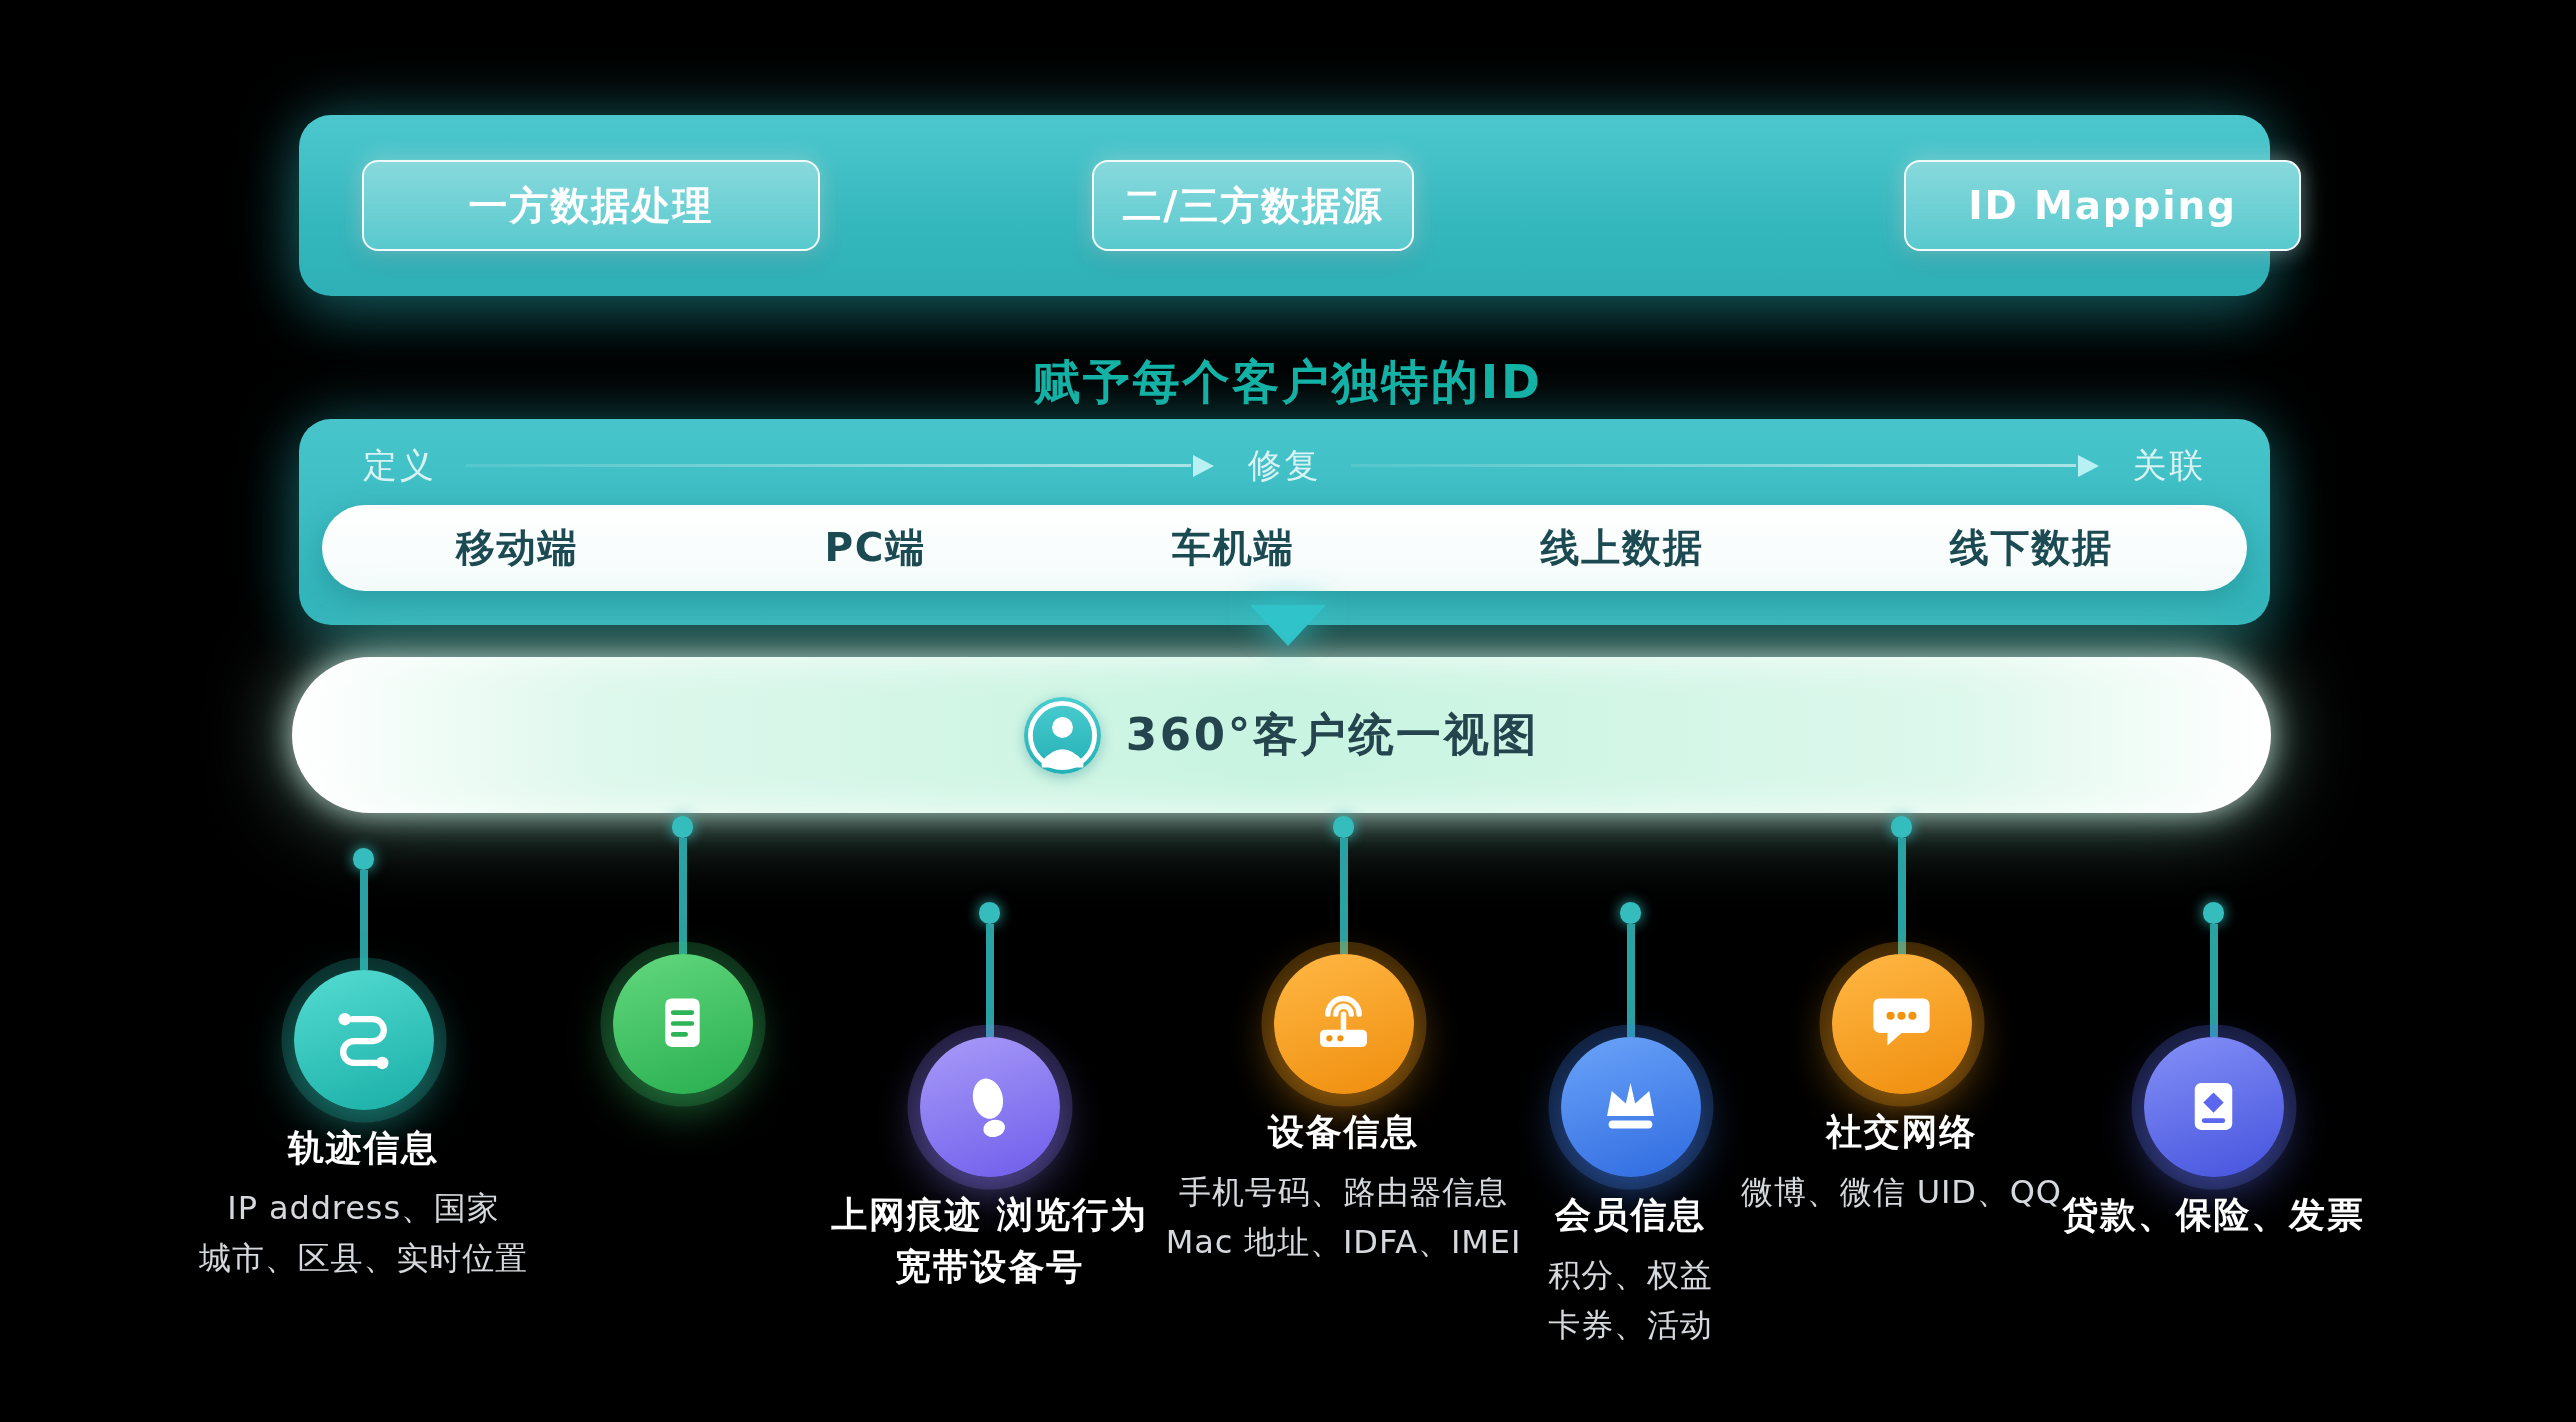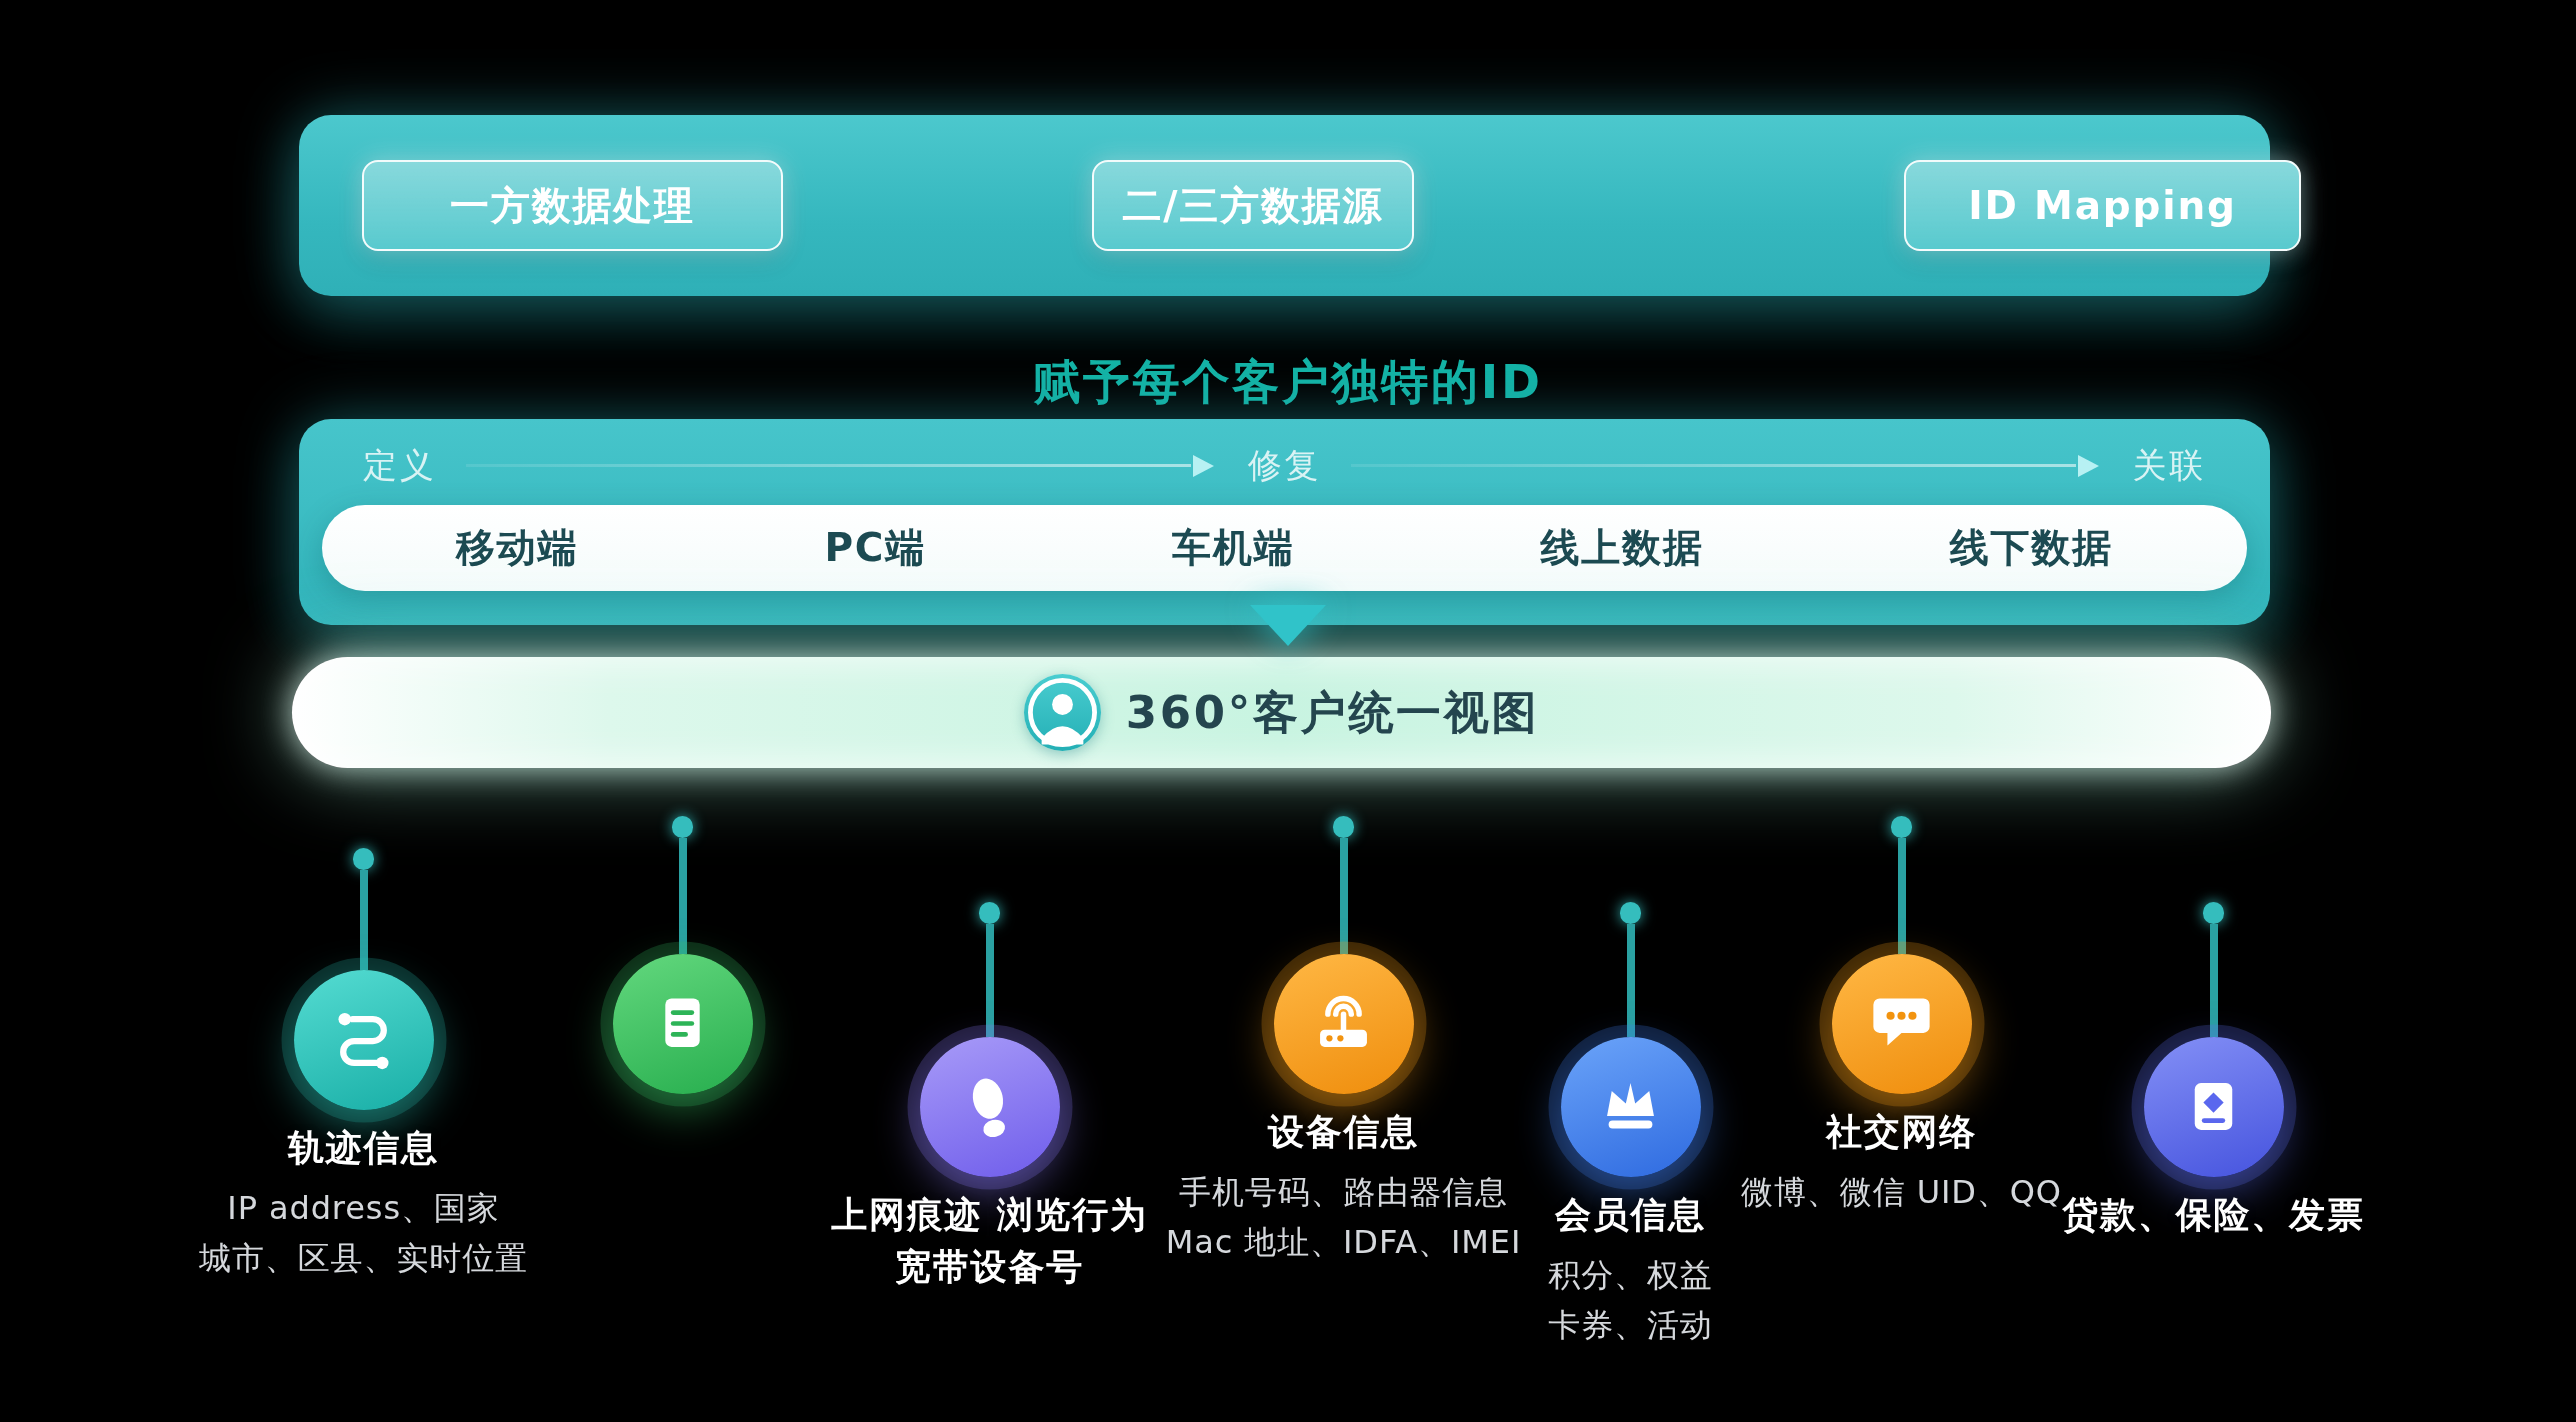--- a/index.html
+++ b/index.html
@@ -16,21 +16,21 @@
     box-shadow:0 0 63px rgba(52,186,192,.38), 0 21.5px 63px rgba(20,110,115,.45);
   }
   .chip {
     position:absolute; top:45px; height:91px; border-radius:16px;
     display:flex; align-items:center; justify-content:center;
     color:#fff; font-size:39px; font-weight:700; letter-spacing:1.8px;
     background:linear-gradient(180deg, rgba(255,255,255,.34), rgba(255,255,255,.08)), #4ac5ca;
     border:2.7px solid rgba(255,255,255,.92);
     box-shadow:0 0 25px rgba(255,255,255,.38), 0 9px 23px rgba(0,60,64,.18);
   }
-  .chip1 { left:63px;   width:421px; }
+  .chip1 { left:63px;   width:458px; }
   .chip2 { left:793px;  width:322px; }
   .chip3 { left:1605px; width:397px; }
 
   
   .headline {
     position:absolute; left:0; right:0; top:351px; text-align:center;
     color:#14b3a6; font-size:47px; font-weight:700; letter-spacing:2.7px;
   }
 
   
@@ -66,21 +66,21 @@
   
   .down-arrow {
     position:absolute; left:1250px; top:605px; width:0; height:0;
     border-left:38px solid transparent; border-right:38px solid transparent;
     border-top:41px solid #30c3c9; z-index:5;
     filter:drop-shadow(0 0 16px rgba(48,195,201,.85));
   }
 
   
   .unified-bar {
-    position:absolute; left:292px; top:657px; width:1979px; height:111px;
+    position:absolute; left:292px; top:657px; width:1979px; height:156px;
     border-radius:81px;
     background:linear-gradient(90deg,#ffffff 0%, #ddf8ec 16%, #c8f4e1 50%, #ddf8ec 84%, #ffffff 100%);
     box-shadow:0 0 81px rgba(150,235,205,.6), 0 0 30px rgba(255,255,255,.7), inset 0 0 41px rgba(255,255,255,.85);
     display:flex; align-items:center; justify-content:center; gap:25px;
   }
   .avatar {
     width:77px; height:77px; border-radius:50%; overflow:hidden; flex:none;
     background:linear-gradient(180deg,#4acdd0,#23afb5);
     display:flex; align-items:center; justify-content:center;
     box-shadow:0 3.6px 12.5px rgba(20,120,125,.35);

